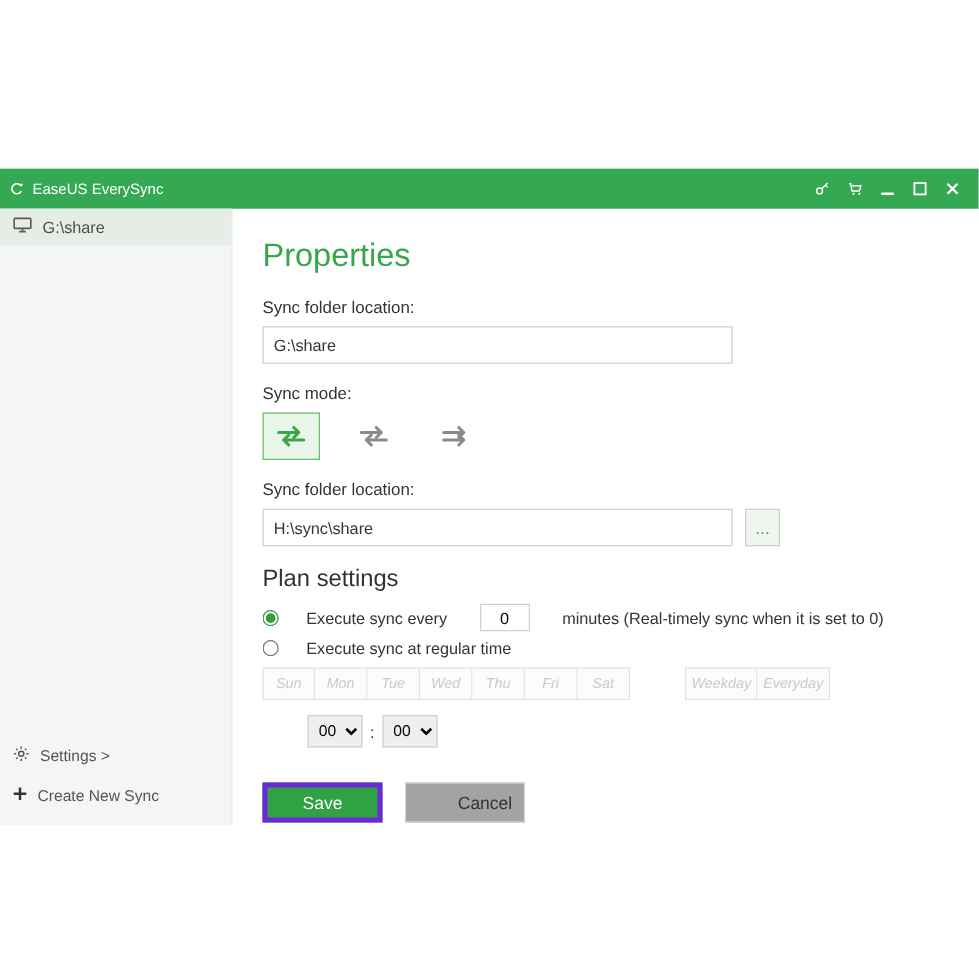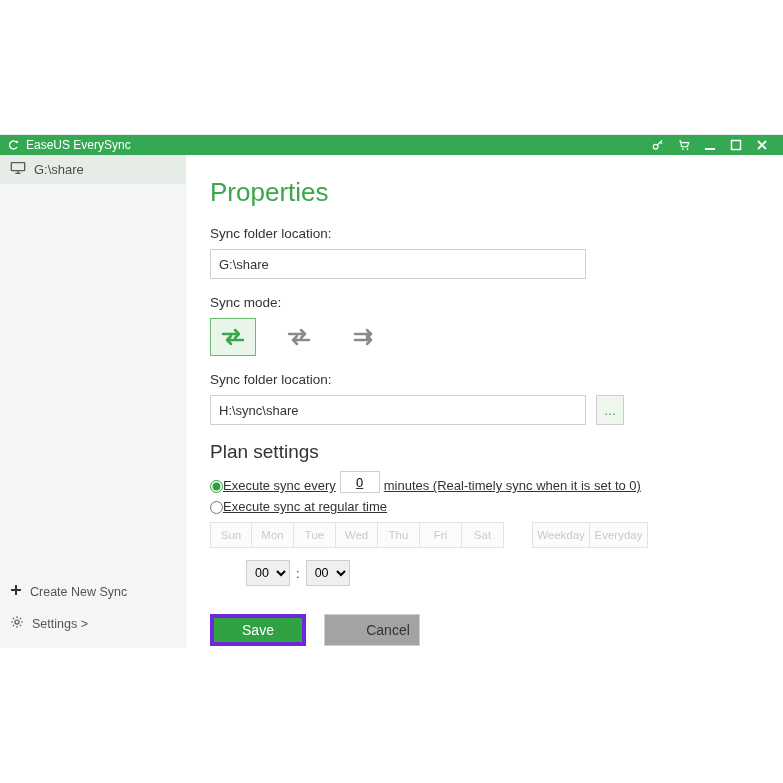--- a/index.html
+++ b/index.html
@@ -1,19 +1,19 @@
 <!DOCTYPE html>
 <html><head>
 <meta charset="utf-8">
 <style>
   * { box-sizing: border-box; margin: 0; padding: 0; font-family: "Segoe UI", Arial, sans-serif; }
   body { background: #fff; width: 783px; height: 783px; overflow: hidden; }
   .stage { position: relative; width: 783px; height: 783px; background: #fff; }
   .window { position: absolute; left: 0; top: 134px; width: 783px; height: 522px; background: #fff; border-top: 1px solid #e9e9e9; }
-  .titlebar { height: 20px; background: #35a853; color: #fff; display: flex; align-items: center; padding: 0 8px 0 6px; font-size: 12px; }
+  .titlebar { height: 32px; background: #35a853; color: #fff; display: flex; align-items: center; padding: 0 8px 0 6px; font-size: 12px; }
   .titlebar .logo { width: 14px; height: 14px; margin-right: 6px; display:flex; align-items:center; justify-content:center;}
   .titlebar .title { flex: 0 0 auto; }
   .titlebar .spacer { flex: 1; }
   .titlebar .tb-icon { width: 26px; height: 28px; display:flex; align-items:center; justify-content:center; color:#fff; font-size:12px; }
   .titlebar .tb-icon svg { display:block; }
   .body { display: flex; height: calc(100% - 28px); }
   .sidebar { width: 186px; background: #f4f6f5; border-right: 1px solid #e9ece9; display:flex; flex-direction:column; }
   .side-item { display:flex; align-items:center; gap:8px; padding: 6px 10px; color:#4d4d4d; font-size:13px; }
   .side-item.active { background:#e6ede6; }
   .side-grow { flex:1; }
@@ -25,24 +25,24 @@
   .input-text { width: 376px; height: 30px; border:1px solid #cfcfcf; padding: 4px 8px; font-size:13px; color:#333; }
   .row { margin-bottom: 16px; }
   .modes { display:flex; gap: 20px; align-items:center; margin-top:6px; margin-bottom: 4px;}
   .mode { width: 46px; height: 38px; display:flex; align-items:center; justify-content:center; border:1px solid transparent; }
   .mode.selected { border:1px solid #6bbd6b; background:#e9f5e9; }
   .mode svg { display:block; }
   .loc2-row { display:flex; gap:10px; align-items:center; }
   .loc2-row .input-text { width: 376px; }
   .dots-btn { width: 28px; height: 30px; border:1px solid #cfcfcf; background:#eef6ee; color:#3aa64a; font-size:14px; display:flex; align-items:center; justify-content:center; line-height:1; }
   .plan-title { font-size:19px; margin-top: 14px; margin-bottom: 8px; }
-  .radio-row { display:flex; align-items:flex-end; gap:0; font-size:13px; margin-bottom:6px; color:#333;text-decoration:underline;}
+  .radio-row { display:flex; align-items:center; gap:22px; font-size:13px; margin-bottom:6px; color:#333;}
   .radio-row input[type="radio"] { accent-color: #2f9e3f; }
   .min-input { width:40px; height:22px; border:1px solid #cfcfcf; text-align:center; font-size:13px; margin: 0 4px;}
-  .days-row { display:flex; align-items:center; gap: 0; margin-top:8px; }
+  .days-row { display:flex; align-items:center; gap: 16px; margin-top:8px;font-style:italic; }
   .day-cell { width:42px; height:26px; border:1px solid #e2e2e2; display:flex; align-items:center; justify-content:center; font-size:11.5px; color:#c9c9c9; background:#fcfcfc;}
   .day-cell + .day-cell { border-left: none; }
   .days-group2 { display:flex; margin-left: 28px; }
   .days-group2 .day-cell { width:58px; }
   .time-row { margin-top:12px; display:flex; align-items:center; gap:6px; font-size:13px; color:#333;padding-left:36px;}
   .time-select { height:26px; border:1px solid #cfcfcf; font-size:12.5px; padding:2px 4px;}
   .buttons { display:flex; gap:18px; margin-top: 28px; }
   .btn { width:96px; height:32px; font-size:14px; display:flex; align-items:center; justify-content:center; cursor:pointer; }
   .btn-primary { background:#30a244; color:#fff; border:4px solid #6d28d9; }
   .btn-secondary { background:#a3a3a3; color:#333; border:1px solid #cfcfcf;padding-left:32px; }
@@ -101,34 +101,34 @@
                 <rect x="2" y="2" width="20" height="12" rx="1" fill="none" stroke="#5a5a5a" stroke-width="2"></rect>
                 <path d="M8 18h8 M12 14v4" stroke="#5a5a5a" stroke-width="2"></path>
               </svg>
           </span>
           <span>G:\share</span>
         </div>
         <div class="side-grow"></div>
         <div class="side-bottom">
           <div class="side-item">
             <span>
-              <svg width="12" height="12" viewBox="0 0 12 12">
-                  <path d="M6 1v10M1 6h10" stroke="#333" stroke-width="2"></path>
-                </svg>
-            </span>
-            <span>Create New Sync</span>
-          </div>
-          <div class="side-item">
-            <span>
               <svg width="14" height="14" viewBox="0 0 24 24">
                   <circle cx="12" cy="12" r="3.5" fill="none" stroke="#555" stroke-width="2"></circle>
                   <path d="M12 2v3M12 19v3M2 12h3M19 12h3M5 5l2 2M17 17l2 2M19 5l-2 2M7 17l-2 2" stroke="#555" stroke-width="2"></path>
                 </svg>
             </span>
             <span>Settings &gt;</span>
+          </div>
+          <div class="side-item">
+            <span>
+              <svg width="12" height="12" viewBox="0 0 12 12">
+                  <path d="M6 1v10M1 6h10" stroke="#333" stroke-width="2"></path>
+                </svg>
+            </span>
+            <span>Create New Sync</span>
           </div>
         </div>
       </div>
 
       <div class="content">
         <h1 class="page-title">Properties</h1>
 
         <div class="row">
           <div class="label">Sync folder location:</div>
           <input class="input-text" value="G:\share" style="">

